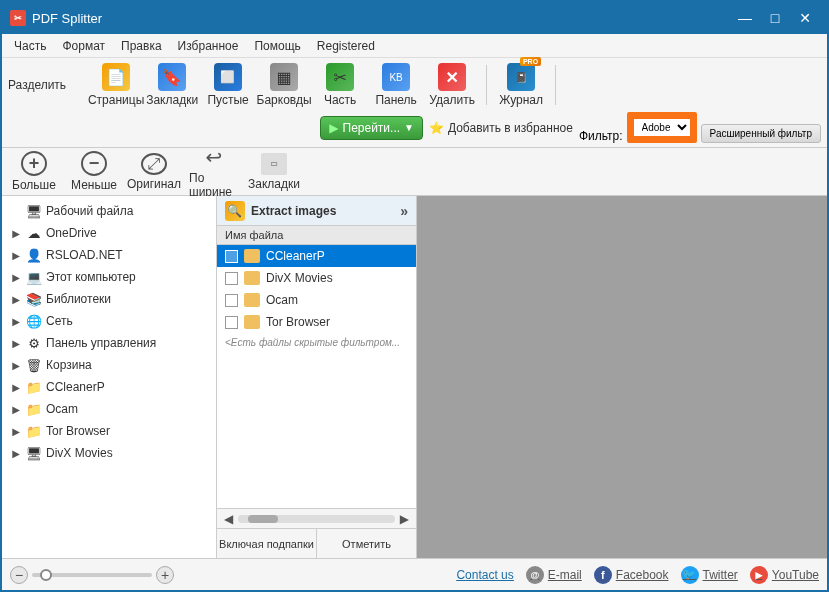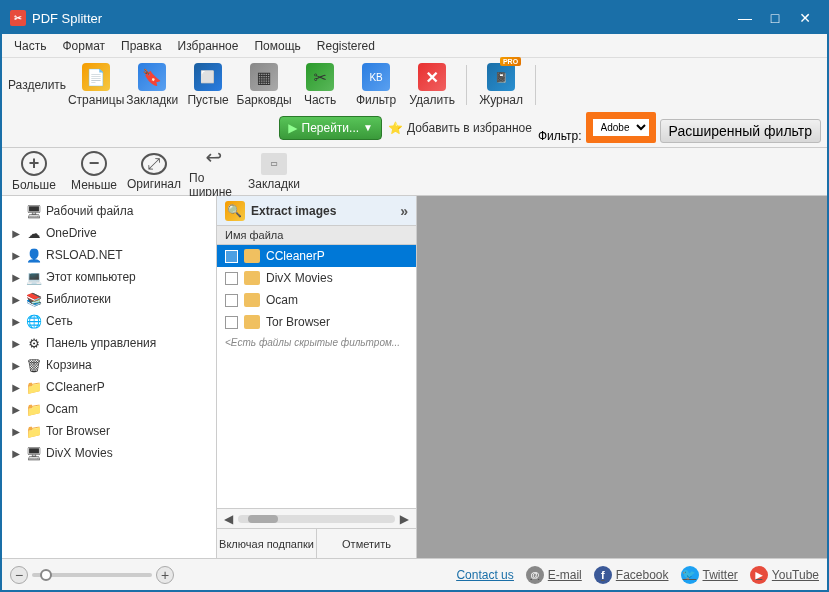--- a/index.html
+++ b/index.html
@@ -13,42 +13,42 @@
     .title-bar-text { flex: 1; font-size: 13px; font-weight: 500; }
     .title-bar-controls { display: flex; gap: 2px; }
     .title-btn { width: 28px; height: 22px; display: flex; align-items: center; justify-content: center; cursor: pointer; color: #fff; font-size: 14px; border-radius: 3px; }
 
     
     .menu-bar { background: #f5f5f5; border-bottom: 1px solid #ddd; display: flex; align-items: center; padding: 2px 4px; height: 24px; }
     .menu-item { padding: 2px 8px; cursor: pointer; border-radius: 3px; color: #333; font-size: 12px; }
 
     
     .toolbar { background: #f5f5f5; border-bottom: 1px solid #ccc; display: flex; align-items: center; padding: 4px 6px; gap: 4px; flex-wrap: wrap; min-height: 56px; }
-    .split-label { font-size: 12px; color: #333; margin-right: 0; }
+    .split-label { font-size: 12px; color: #333; margin-right: 20px; }
     .tool-btn { display: flex; flex-direction: column; align-items: center; justify-content: center; width: 52px; height: 46px; cursor: pointer; border-radius: 4px; border: 1px solid transparent; font-size: 10px; color: #333; gap: 2px; }
     .tool-icon { width: 28px; height: 28px; border-radius: 4px; display: flex; align-items: center; justify-content: center; font-size: 16px; }
     .icon-pages { background: linear-gradient(135deg, #f59c00, #f5c842); }
     .icon-bookmarks { background: linear-gradient(135deg, #2a7de1, #5aa0f0); }
     .icon-blank { background: linear-gradient(135deg, #1a5fa0, #2a7de1); }
     .icon-barcodes { background: linear-gradient(135deg, #888, #aaa); }
     .icon-part { background: linear-gradient(135deg, #2a9a2a, #5ab85a); }
     .icon-size { background: linear-gradient(135deg, #2a7de1, #5aa0f0); }
     .icon-delete { background: linear-gradient(135deg, #e83030, #f06060); }
     .icon-journal { background: linear-gradient(135deg, #1a6fa8, #2a8fd0); position: relative; }
     .pro-badge { position: absolute; top: -6px; right: -6px; background: linear-gradient(135deg, #f59c00, #e07000); color: white; font-size: 7px; font-weight: bold; padding: 1px 3px; border-radius: 2px; }
 
     .toolbar-sep { width: 1px; background: #ccc; height: 40px; margin: 0 4px; }
 
     .toolbar-right { display: flex; align-items: center; gap: 6px; flex: 1; justify-content: flex-end; }
     .go-btn { display: flex; align-items: center; gap: 4px; background: linear-gradient(to bottom, #58c458, #3a9a3a); color: white; padding: 4px 8px; border-radius: 4px; cursor: pointer; font-size: 11px; border: 1px solid #2a7a2a; }
     .go-btn-arrow { font-size: 10px; }
     .fav-btn { display: flex; align-items: center; gap: 4px; color: #333; cursor: pointer; font-size: 11px; }
     .filter-area { display: flex; align-items: flex-end; gap: 4px; font-size: 11px; }
     .filter-select { border: 7px solid #f97316; background: #fff; padding: 2px 4px; font-size: 10px; border-radius: 2px; width: 70px; }
-    .ext-filter-btn { background: linear-gradient(to bottom, #f0f0f0, #d8d8d8); border: 1px solid #bbb; padding: 3px 8px; border-radius: 3px; cursor: pointer; font-size: 14px; }
+    .ext-filter-btn { background: linear-gradient(to bottom, #f0f0f0, #d8d8d8); border: 1px solid #bbb; padding: 3px 8px; border-radius: 3px; cursor: pointer; font-size: 10px; }
 
     
     .view-toolbar { background: #f5f5f5; border-bottom: 1px solid #ccc; display: flex; align-items: center; padding: 4px 6px; gap: 8px; height: 48px; }
     .view-btn { display: flex; flex-direction: column; align-items: center; justify-content: center; width: 52px; height: 40px; cursor: pointer; border-radius: 4px; border: 1px solid transparent; font-size: 10px; color: #333; gap: 2px; }
     .view-icon { width: 26px; height: 26px; border: 2px solid #555; border-radius: 50%; display: flex; align-items: center; justify-content: center; font-size: 14px; color: #555; }
     .view-icon.minus { }
     .view-icon.expand { border-color: #555; }
     .view-icon.back { border: none; font-size: 20px; }
     .view-icon.page { border: none; width: 26px; height: 30px; background: #ddd; border-radius: 2px; font-size: 8px; display: flex; align-items: center; justify-content: center; }
 
@@ -148,21 +148,21 @@
     <div class="tool-btn">
       <div class="tool-icon icon-barcodes">▦</div>
       <span>Барковды</span>
     </div>
     <div class="tool-btn">
       <div class="tool-icon icon-part">✂</div>
       <span>Часть</span>
     </div>
     <div class="tool-btn">
       <div class="tool-icon icon-size" style="color:white; font-size:10px;">KB</div>
-      <span>Фильтр</span>
+      <span>Панель</span>
     </div>
     <div class="tool-btn">
       <div class="tool-icon icon-delete" style="color:white; font-weight:bold;">✕</div>
       <span>Удалить</span>
     </div>
 
     <div class="toolbar-sep"></div>
 
     <div class="tool-btn" style="position:relative;">
       <div class="tool-icon icon-journal" style="color:white; font-size:10px; position:relative;">

